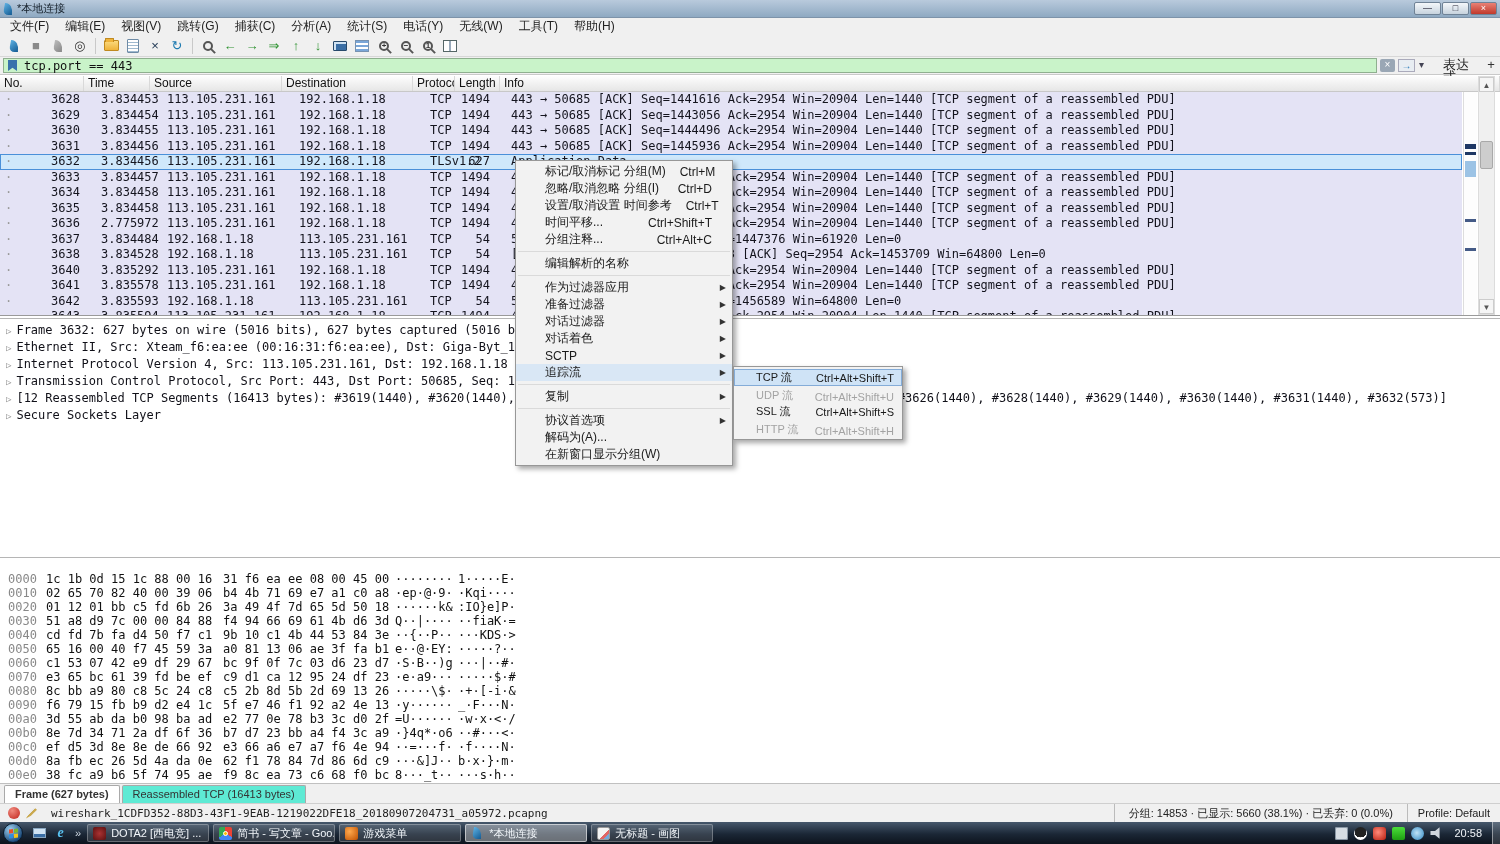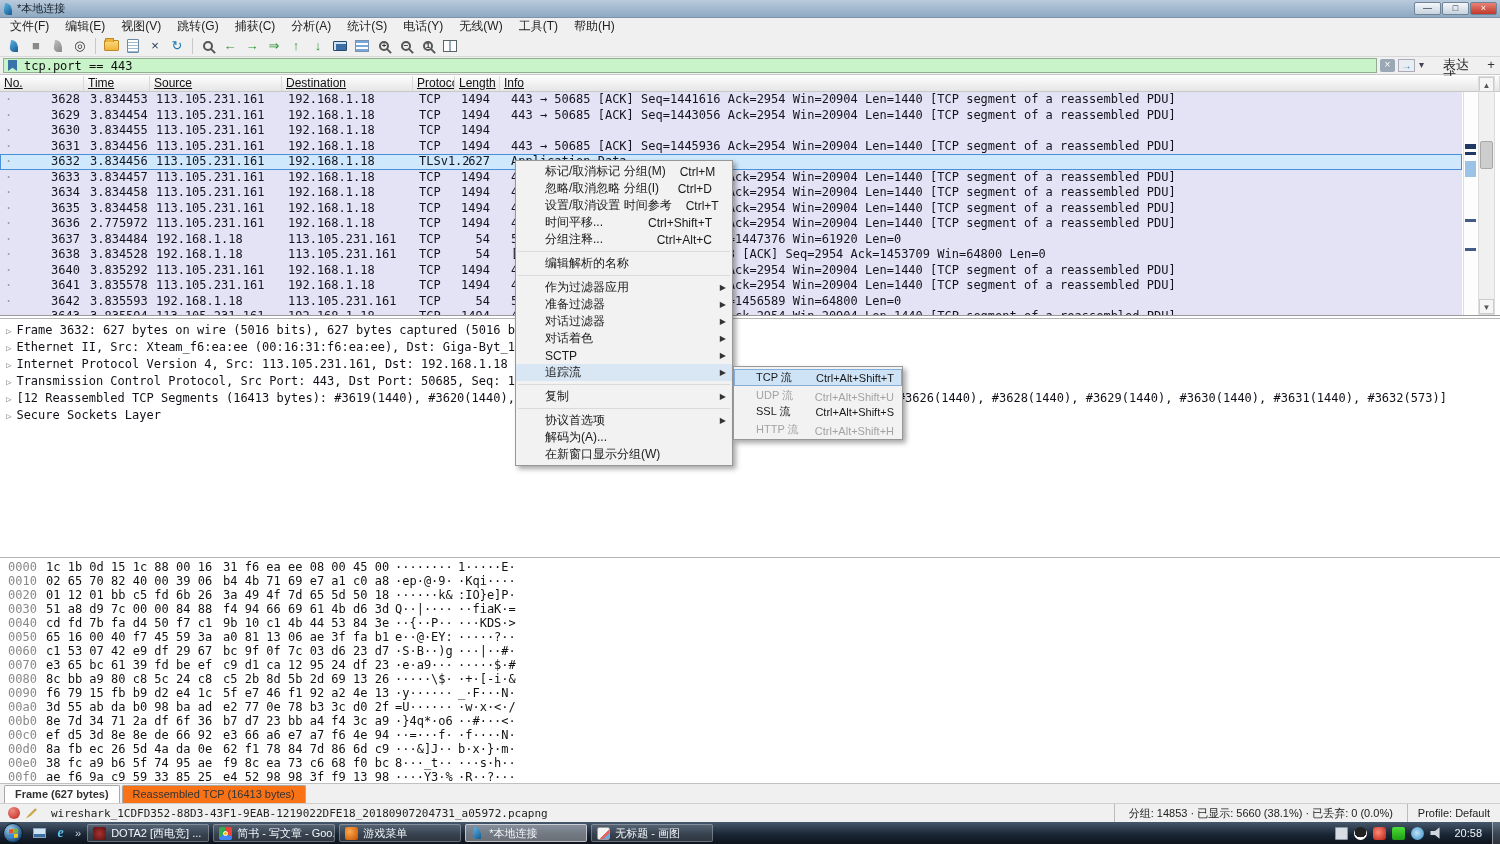--- a/index.html
+++ b/index.html
@@ -40,55 +40,55 @@
   .f-ctl { position:absolute; top:2px; height:13px; font-size:10px; line-height:12px; text-align:center; color:#445; }
   #f-clear { left:1380px; width:15px; background:#9aa7b5; color:#fff; border-radius:2px; }
   #f-apply { left:1398px; width:17px; background:#e8edf2; border:1px solid #aab; color:#2a7ab8; font-weight:bold; }
   #f-drop  { left:1416px; width:11px; }
   #f-expr  { left:1432px; width:48px; font-size:13px; color:#222; }
   #f-plus  { left:1485px; width:12px; font-size:13px; color:#333; }
 
   
   #packetlist { top:76px; left:0; width:1500px; height:240px; background:#fff; overflow:hidden; border-bottom:1px solid #9a9a9a; }
   .pl-grid { display:grid; grid-template-columns:84px 66px 132px 131px 42px 45px 1fr; }
-  #pl-header { height:16px; background:linear-gradient(#fdfdfd,#e6e6e6); border-bottom:1px solid #c8c8c8; font-size:12px; color:#111;text-decoration:underline; }
+  #pl-header { height:16px; background:linear-gradient(#fdfdfd,#e6e6e6); border-bottom:1px solid #c8c8c8; font-size:12px; color:#111; }
   #pl-header span { border-right:1px solid #d9d9d9; padding:0 4px; line-height:15px; white-space:nowrap; overflow:hidden; }
   #pl-rows { position:absolute; top:16px; left:0; right:38px; bottom:0; overflow:hidden; }
   .pl-row { height:15.5px; font:12px "DejaVu Sans Mono",monospace; background:#e4e3f5; color:#14141e; white-space:nowrap; position:relative; }
   .pl-row span { line-height:15.5px; overflow:visible; }
   .c-no { text-align:right; padding-right:4px; position:relative; }
   .c-no::before { content:"·"; position:absolute; left:5px; color:#999; }
-  .c-time,.c-src,.c-dst,.c-proto { padding-left:6px; }
+  .c-time,.c-src,.c-dst,.c-proto { padding-left:6px;margin-left:11px; }
   .c-len { text-align:right; padding-right:10px; }
   .c-info { padding-left:11px; }
   .pl-row.selected { background:#cfe8fb; outline:1px solid #4a90d9; outline-offset:-1px; }
   
   #minimap { position:absolute; top:16px; right:23px; width:14px; bottom:0; background:#fdfdfd; border-left:1px solid #ddd; }
   .mm-mark { position:absolute; left:1px; right:1px; }
   #pl-scroll { position:absolute; top:0; right:5px; width:17px; bottom:0; background:#f0f0f0; border:1px solid #dcdcdc; }
   .sb-arrow { position:absolute; left:0; width:15px; height:15px; font-size:8px; text-align:center; line-height:15px; color:#555; background:#f5f5f5; border:1px solid #ccc; }
   #pl-thumb { position:absolute; left:1px; width:13px; background:#cdcdcd; border:1px solid #a9a9a9; border-radius:2px; }
 
   
   #details { top:318px; left:0; width:1500px; height:238px; background:#fff; border-top:1px solid #b5b5b5; padding-top:3px; }
   .dt-line { font:12px "DejaVu Sans Mono",monospace; line-height:16px; white-space:nowrap; color:#101018; padding-left:6px; }
   .dt-line .tri { color:#888; font-size:9px; margin-right:5px; }
 
   
-  #hexpane { top:557px; left:0; width:1500px; height:226px; background:#fff; border-top:1px solid #b5b5b5; padding-top:2px; }
+  #hexpane { top:557px; left:0; width:1500px; height:226px; background:#fff; border-top:1px solid #b5b5b5; padding-top:14px; }
   .hex-row { position:relative; height:14px; font:12px "DejaVu Sans Mono",monospace; line-height:14px; white-space:pre; }
   .hx-off { position:absolute; left:8px; color:#888; }
   .hx-h1 { position:absolute; left:46px; }
   .hx-h2 { position:absolute; left:223px; }
   .hx-a1 { position:absolute; left:395px; }
   .hx-a2 { position:absolute; left:458px; }
 
   
   #tabsrow { top:783px; left:0; width:1500px; height:20px; background:#f0f0f0; border-top:1px solid #c0c0c0; padding-left:4px; display:flex; align-items:flex-end; }
-  .bv-tab { font-size:11px; padding:2px 10px 3px; border:1px solid #a9a9a9; border-bottom:none; background:#f97316; color:#333; margin-right:2px; border-radius:2px 2px 0 0; }
+  .bv-tab { font-size:11px; padding:2px 10px 3px; border:1px solid #a9a9a9; border-bottom:none; background:#5eead4; color:#333; margin-right:2px; border-radius:2px 2px 0 0; }
   .bv-tab.active { background:#fff; font-weight:bold; }
 
   
   #statusbar { top:803px; left:0; width:1500px; height:19px; background:#f0f0f0; border-top:1px solid #cfcfcf; display:flex; align-items:center; font-size:11px; color:#222; }
   #expert-dot { width:12px; height:12px; border-radius:50%; background:radial-gradient(circle at 35% 30%,#f08a7e,#c0231b); margin:0 6px 0 8px; }
   #comment-pencil { width:11px; height:11px; background:linear-gradient(135deg,#e8e8e8 45%,#caa94f 45% 75%,#555 75%); clip-path:polygon(0 100%,25% 55%,75% 0,100% 20%,45% 75%); margin-right:14px; }
   #sb-file { font-family:"DejaVu Sans Mono",monospace; font-size:11px; color:#222; }
   #sb-right { margin-left:auto; display:flex; align-items:center; height:100%;justify-content:flex-end; }
   #sb-stats { border-left:1px solid #bbb; padding:0 14px; height:100%; display:flex; align-items:center; }
   #sb-profile { border-left:1px solid #bbb; padding:0 10px; height:100%; display:flex; align-items:center; }
@@ -248,20 +248,21 @@
         <span class="c-len">1494</span>
         <span class="c-info">443 → 50685 [ACK] Seq=1443056 Ack=2954 Win=20904 Len=1440 [TCP segment of a reassembled PDU]</span>
       </div>
       <div class="pl-row pl-grid">
         <span class="c-no">3630</span>
         <span class="c-time">3.834455</span>
         <span class="c-src">113.105.231.161</span>
         <span class="c-dst">192.168.1.18</span>
         <span class="c-proto">TCP</span>
         <span class="c-len">1494</span>
+        <span class="c-info">443 → 50685 [ACK] Seq=1444496 Ack=2954 Win=20904 Len=1440 [TCP segment of a reassembled PDU]</span>
       </div>
       <div class="pl-row pl-grid">
         <span class="c-no">3631</span>
         <span class="c-time">3.834456</span>
         <span class="c-src">113.105.231.161</span>
         <span class="c-dst">192.168.1.18</span>
         <span class="c-proto">TCP</span>
         <span class="c-len">1494</span>
         <span class="c-info">443 → 50685 [ACK] Seq=1445936 Ack=2954 Win=20904 Len=1440 [TCP segment of a reassembled PDU]</span>
       </div>

